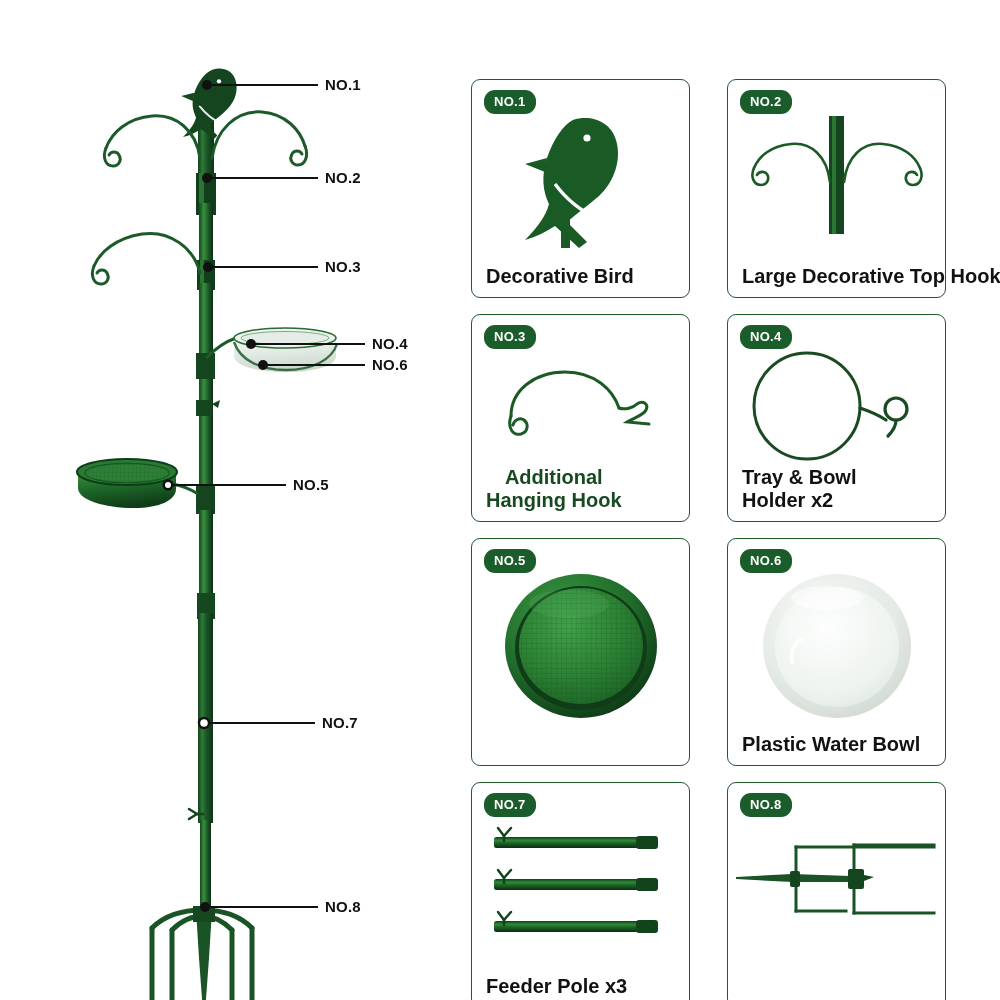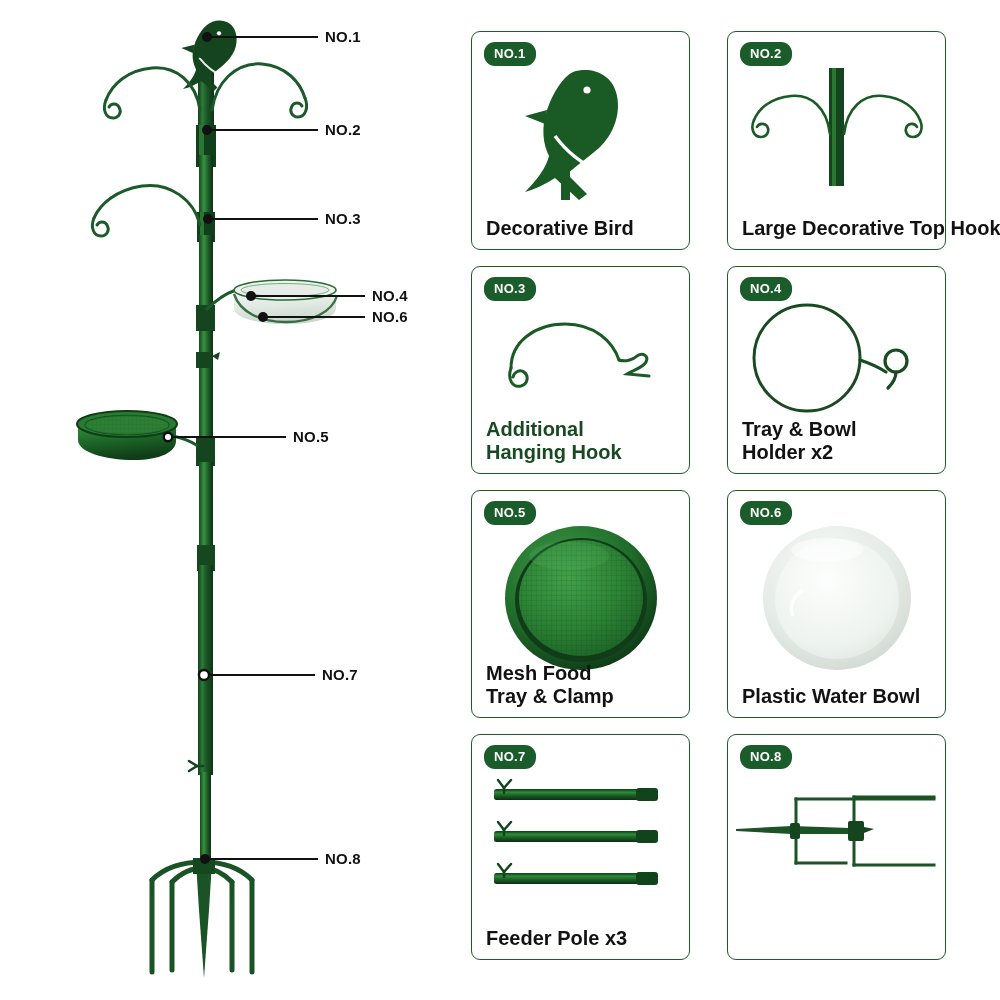--- a/index.html
+++ b/index.html
@@ -4,21 +4,21 @@
 <title>Bird Feeder Pole Parts Diagram</title>
 <style>
   html,body{margin:0;padding:0;}
   body{
     width:1000px;height:1000px;
     background:#ffffff;
     font-family:"Liberation Sans","DejaVu Sans",sans-serif;
     overflow:hidden;
     position:relative;
   }
-  .page{position:absolute;inset:0;}
+  .page{position:absolute;inset:0;margin-top:48px;}
 
   
   #product-diagram{
     position:absolute;left:0;top:0;width:450px;height:1000px;
   }
   #product-svg{position:absolute;left:0;top:0;}
 
   .callout-label{
     position:absolute;
     font-weight:bold;
@@ -72,21 +72,21 @@
     position:absolute;
     left:14px;
     bottom:9px;
     font-weight:bold;
     font-size:20px;
     line-height:1.16;
     color:#121212;
     white-space:pre-line;
     font-family:"Liberation Sans","DejaVu Sans",sans-serif;
   }
-  .card-caption.green{color:#184a22;}
+  .card-caption.green{color:#184a22;text-align:center;}
   .card-caption.nowrap{white-space:nowrap;}
 
   
   .art-1{height:150px;}
   .art-2{height:140px;}
   .art-3{height:120px;}
   .art-4{height:130px;}
   .art-5{height:160px;}
   .art-6{height:160px;}
   .art-7{height:150px;}
@@ -342,22 +342,20 @@
               <path d="M0 0 L0 5 M0 0 L5 0" stroke="#0d3a15" stroke-width="0.7" opacity="0.35"></path>
             </pattern>
           </defs>
           <ellipse cx="80" cy="78" rx="76" ry="72" fill="url(#trayRim)"></ellipse>
           <ellipse cx="80" cy="80" rx="66" ry="62" fill="#103d18"></ellipse>
           <ellipse cx="80" cy="78" rx="62" ry="58" fill="url(#trayInner)"></ellipse>
           <ellipse cx="80" cy="78" rx="62" ry="58" fill="url(#meshCard)"></ellipse>
           <ellipse cx="68" cy="36" rx="40" ry="14" fill="#5cb862" opacity="0.22"></ellipse>
         </svg>
       </div>
-      <div class="card-caption">Mesh Food
-Tray &amp; Clamp</div>
     </div>
 
     <div class="part-card">
       <span class="badge">NO.6</span>
       <div class="card-art art-6">
         <svg width="160" height="155" viewBox="0 0 160 155">
           <defs>
             <radialGradient id="bowlOuter" cx="0.4" cy="0.3" r="0.8">
               <stop offset="0%" stop-color="#f7faf8"></stop>
               <stop offset="62%" stop-color="#e4eae5"></stop>

